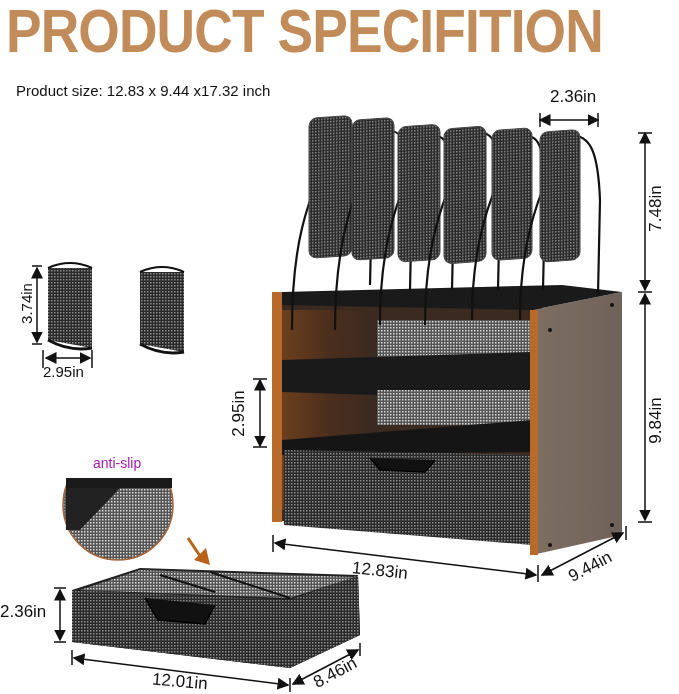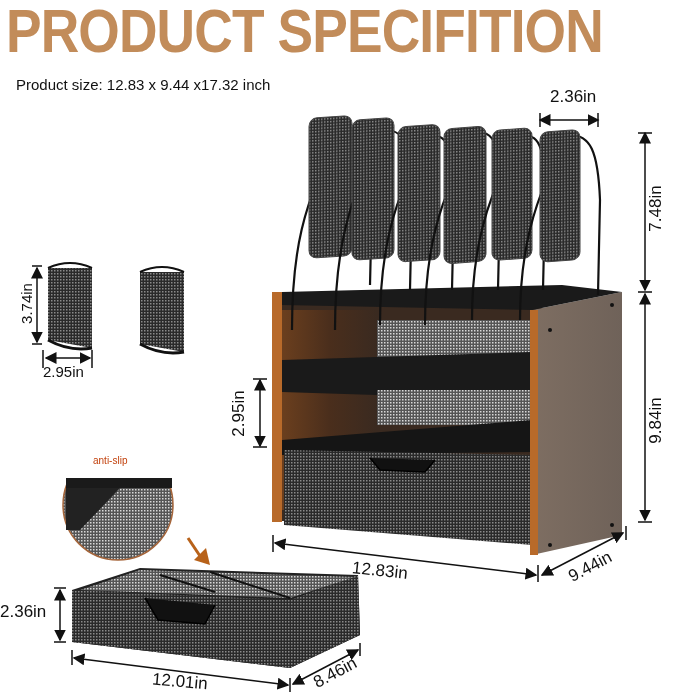--- a/index.html
+++ b/index.html
@@ -1,19 +1,19 @@
 <!DOCTYPE html>
 <html><head>
 <meta charset="utf-8">
 <style>
   html,body{margin:0;padding:0;background:#fff;}
   body{width:679px;height:694px;position:relative;overflow:hidden;font-family:"Liberation Sans",sans-serif;}
   .abs{position:absolute;}
   .title{left:6px;top:-4px;font-family:"Liberation Sans",sans-serif;font-weight:bold;font-size:62px;letter-spacing:-1px;color:#c28c5a;transform:scaleX(0.86);transform-origin:left top;white-space:nowrap;line-height:70px;}
-  .size{left:16px;top:76px;font-size:15px;color:#111;white-space:nowrap;}
+  .size{left:16px;top:82px;font-size:15px;color:#111;white-space:nowrap;}
   .dim{font-size:17px;color:#111;white-space:nowrap;line-height:1;}
   .vert{transform:rotate(-90deg);transform-origin:center center;}
   svg{position:absolute;left:0;top:0;}
   .mesh{fill:url(#mesh);}
 </style>
 </head>
 <body>
 
 <svg width="679" height="694" viewBox="0 0 679 694">
   <defs>
@@ -162,17 +162,17 @@
 <div class="abs dim" style="left:550px;top:88px;">2.36in</div>
 <div class="abs dim vert" style="left:630px;top:200px;width:50px;text-align:center;">7.48in</div>
 <div class="abs dim vert" style="left:630px;top:412px;width:50px;text-align:center;">9.84in</div>
 <div class="abs dim vert" style="left:213px;top:405px;width:50px;text-align:center;">2.95in</div>
 <div class="abs dim" style="left:352px;top:562px;transform:rotate(6deg);">12.83in</div>
 <div class="abs dim" style="left:567px;top:558px;transform:rotate(-28deg);">9.44in</div>
 
 <div class="abs dim vert" style="left:1px;top:296px;width:50px;text-align:center;font-size:15px;">3.74in</div>
 <div class="abs dim" style="left:43px;top:364px;font-size:15px;">2.95in</div>
 
-<div class="abs" style="left:93px;top:455px;font-size:10px;color:#c2410c;">anti-slip</div>
+<div class="abs" style="left:93px;top:455px;font-size:14px;color:#a21caf;">anti-slip</div>
 
 <div class="abs dim" style="left:0px;top:603px;">2.36in</div>
 <div class="abs dim" style="left:152px;top:673px;transform:rotate(5deg);">12.01in</div>
 <div class="abs dim" style="left:312px;top:664px;transform:rotate(-28deg);">8.46in</div>
 
 </body></html>

